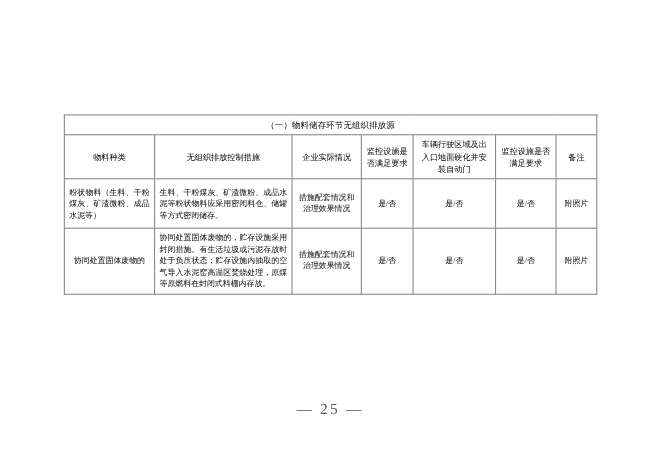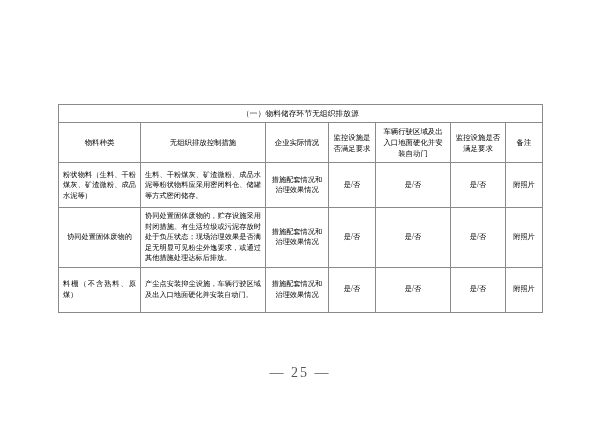--- a/index.html
+++ b/index.html
@@ -130,36 +130,27 @@
           <td class="cell-center">措施配套情况和治理效果情况</td>
           <td class="cell-center">是/否</td>
           <td class="cell-center">是/否</td>
           <td class="cell-center">是/否</td>
           <td class="cell-center">附照片</td>
         </tr>
 
 
         <tr>
           <td class="cell-center">协同处置固体废物的</td>
-          <td class="cell-just">协同处置固体废物的，贮存设施采用封闭措施。有生活垃圾或污泥存放时处于负压状态；现场治理效果是否满足无明显可见粉尘外逸要求，或通过其他措施处理达标后排放。</td>
+          <td class="cell-just">协同处置固体废物的，贮存设施采用封闭措施。有生活垃圾或污泥存放时处于负压状态；贮存设施内抽取的空气导入水泥窑高温区焚烧处理，原煤等原燃料在封闭式料棚内存放。</td>
           <td class="cell-center">措施配套情况和治理效果情况</td>
           <td class="cell-center">是/否</td>
           <td class="cell-center">是/否</td>
           <td class="cell-center">是/否</td>
           <td class="cell-center">附照片</td>
         </tr>
 
-        <tr class="row-tall">
-          <td class="cell-just">料棚（不含熟料、原煤）</td>
-          <td class="cell-just">产尘点安装抑尘设施，车辆行驶区域及出入口地面硬化并安装自动门。</td>
-          <td class="cell-center">措施配套情况和治理效果情况</td>
-          <td class="cell-center">是/否</td>
-          <td class="cell-center">是/否</td>
-          <td class="cell-center">是/否</td>
-          <td class="cell-center">附照片</td>
-        </tr>
       </tbody>
     </table>
   </div>
 
   <div class="page-num">— 25 —</div>
 
 </div>
 
 </body></html>

